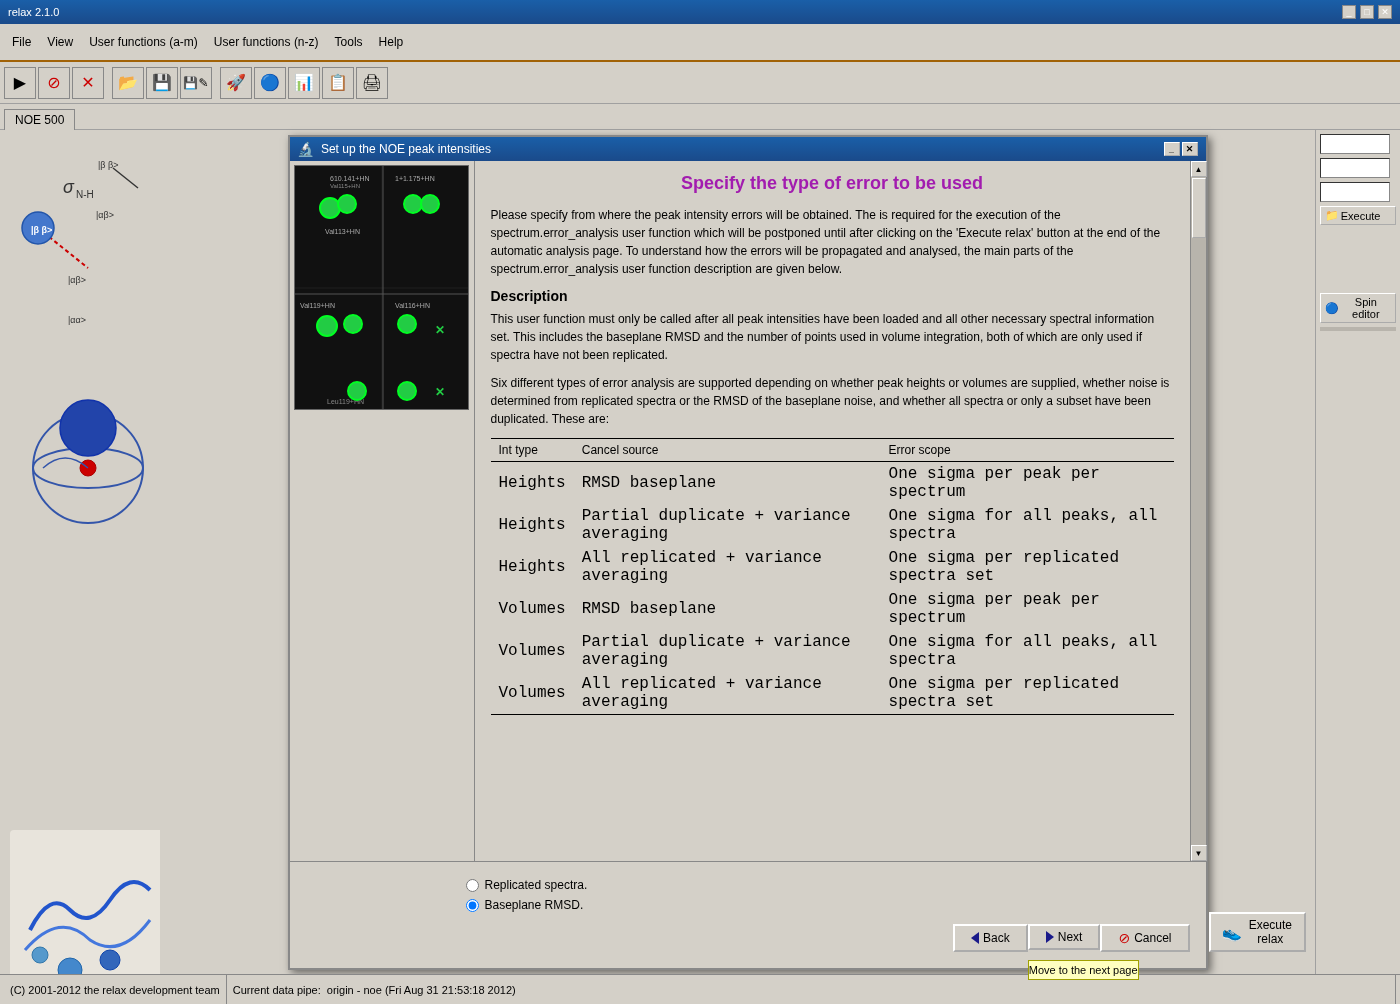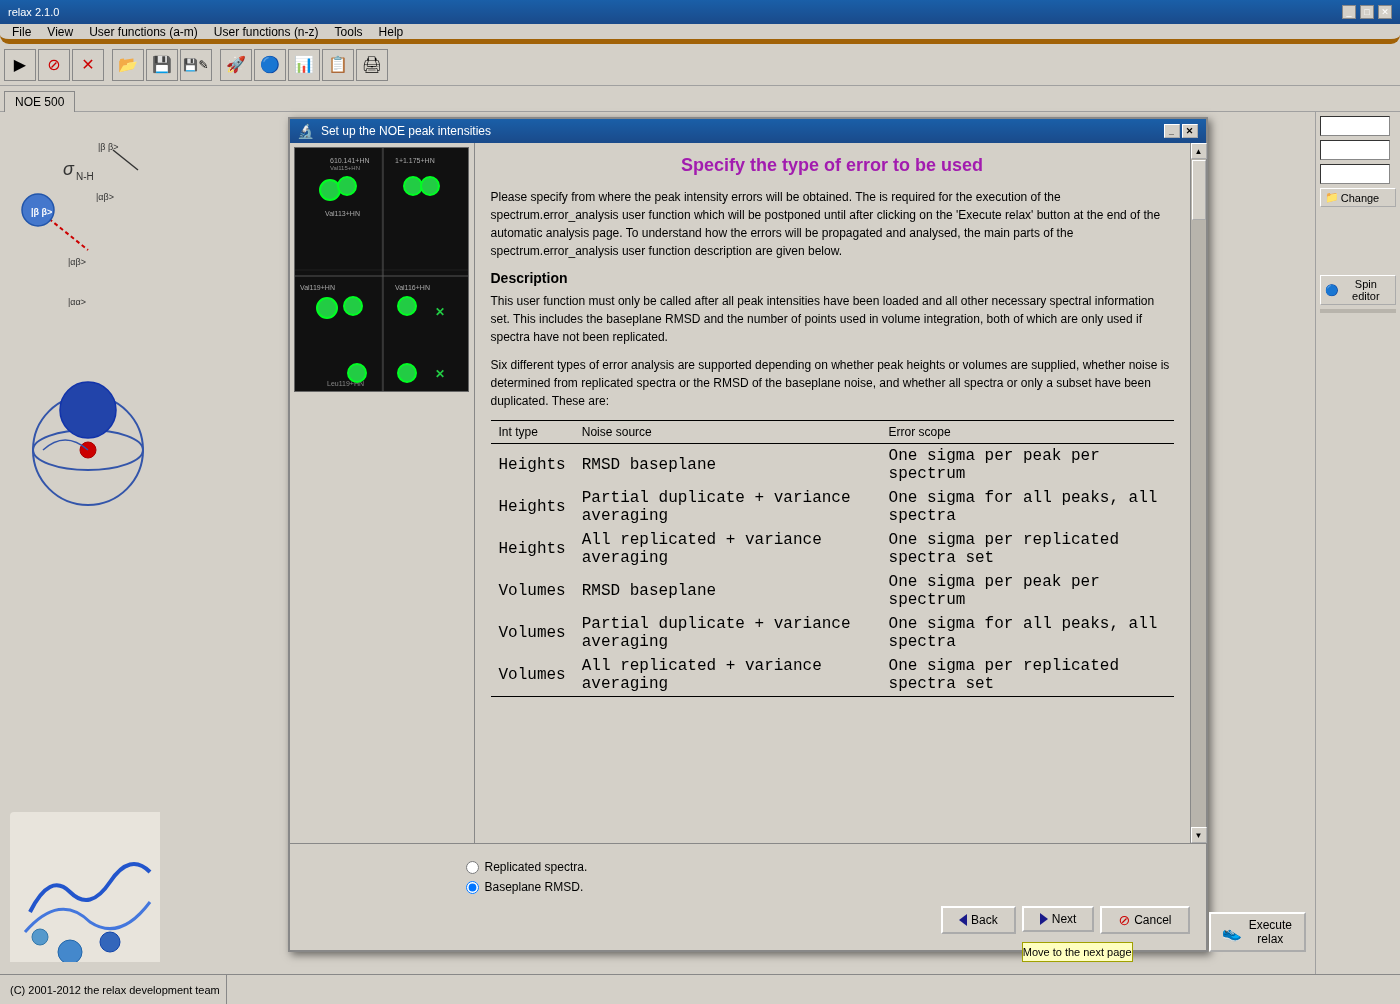--- a/index.html
+++ b/index.html
@@ -36,26 +36,25 @@
       font-size: 9px;
       display: flex;
       align-items: center;
       justify-content: center;
       cursor: pointer;
     }
 
     
     .menu-bar {
       background: #d4d0c8;
-      height: 20px;
-      display: flex;
-      align-items: center;
-      border-bottom: 5px solid #a16207;
+      height: 38px;
+      display: flex;
+      align-items: center;
+      border-bottom: 2px solid #a16207;
       padding: 0 4px;
-      border-radius: 9px;
     }
     .menu-item {
       padding: 2px 8px;
       font-size: 12px;
       cursor: pointer;
     }
 
     
     .toolbar {
       background: #d4d0c8;
@@ -271,21 +270,20 @@
       align-items: center;
       gap: 6px;
       font-size: 12px;
     }
     .radio-item input[type="radio"] {
       margin: 0;
     }
     .button-row {
       display: flex;
       justify-content: flex-end;
-      gap: 6px;
       padding-bottom: 8px;
     }
     .dlg-btn {
       padding: 4px 16px;
       background: #d4d0c8;
       border: 2px outset #fff;
       font-size: 12px;
       cursor: pointer;
       display: flex;
       align-items: center;
@@ -547,21 +545,21 @@
             <div class="content-text">Please specify from where the peak intensity errors will be obtained.  The is required for the execution of the spectrum.error_analysis user function which will be postponed until after clicking on the 'Execute relax' button at the end of the automatic analysis page.  To understand how the errors will be propagated and analysed, the main parts of the spectrum.error_analysis user function description are given below.</div>
 
             <div class="section-title">Description</div>
             <div class="content-text">This user function must only be called after all peak intensities have been loaded and all other necessary spectral information set.  This includes the baseplane RMSD and the number of points used in volume integration, both of which are only used if spectra have not been replicated.</div>
             <div class="content-text">Six different types of error analysis are supported depending on whether peak heights or volumes are supplied, whether noise is determined from replicated spectra or the RMSD of the baseplane noise, and whether all spectra or only a subset have been duplicated.  These are:</div>
 
             <table class="data-table">
               <thead>
                 <tr>
                   <th>Int type</th>
-                  <th>Noise source</th>
+                  <th>Cancel source</th>
                   <th>Error scope</th>
                 </tr>
               </thead>
               <tbody id="table-body">
               <tr>
                     <td>Heights</td>
                     <td>RMSD baseplane</td>
                     <td>One sigma per peak per spectrum</td>
                   </tr>
                   <tr>
@@ -639,21 +637,21 @@
 
     </div>
   </div>
 
   <div class="right-sidebar">
     <div class="sidebar-input"></div>
     <div class="sidebar-input"></div>
     <div class="sidebar-input"></div>
     <button class="sidebar-btn">
       <span>📁</span>
-      <span>Change</span>
+      <span>Execute</span>
     </button>
     <div style="height:60px;"></div>
     <button class="sidebar-btn">
       <span>🔵</span>
       <span>Spin editor</span>
     </button>
     <div style="height:4px;background:#b8b4ac;"></div>
   </div>
 
 </div>
@@ -662,13 +660,17 @@
   <button class="execute-btn">
     <span style="font-size:16px;">👟</span>
     <span>Execute relax</span>
   </button>
 </div>
 
 <div class="status-bar">
   <div class="status-section">
     <span>(C) 2001-2012 the relax development team</span>
   </div>
+  <div class="status-section" style="flex:1;">
+    <span style="margin-right:6px;">Current data pipe:</span>
+    <span>origin - noe (Fri Aug 31 21:53:18 2012)</span>
+  </div>
 </div>
 
 </body></html>

